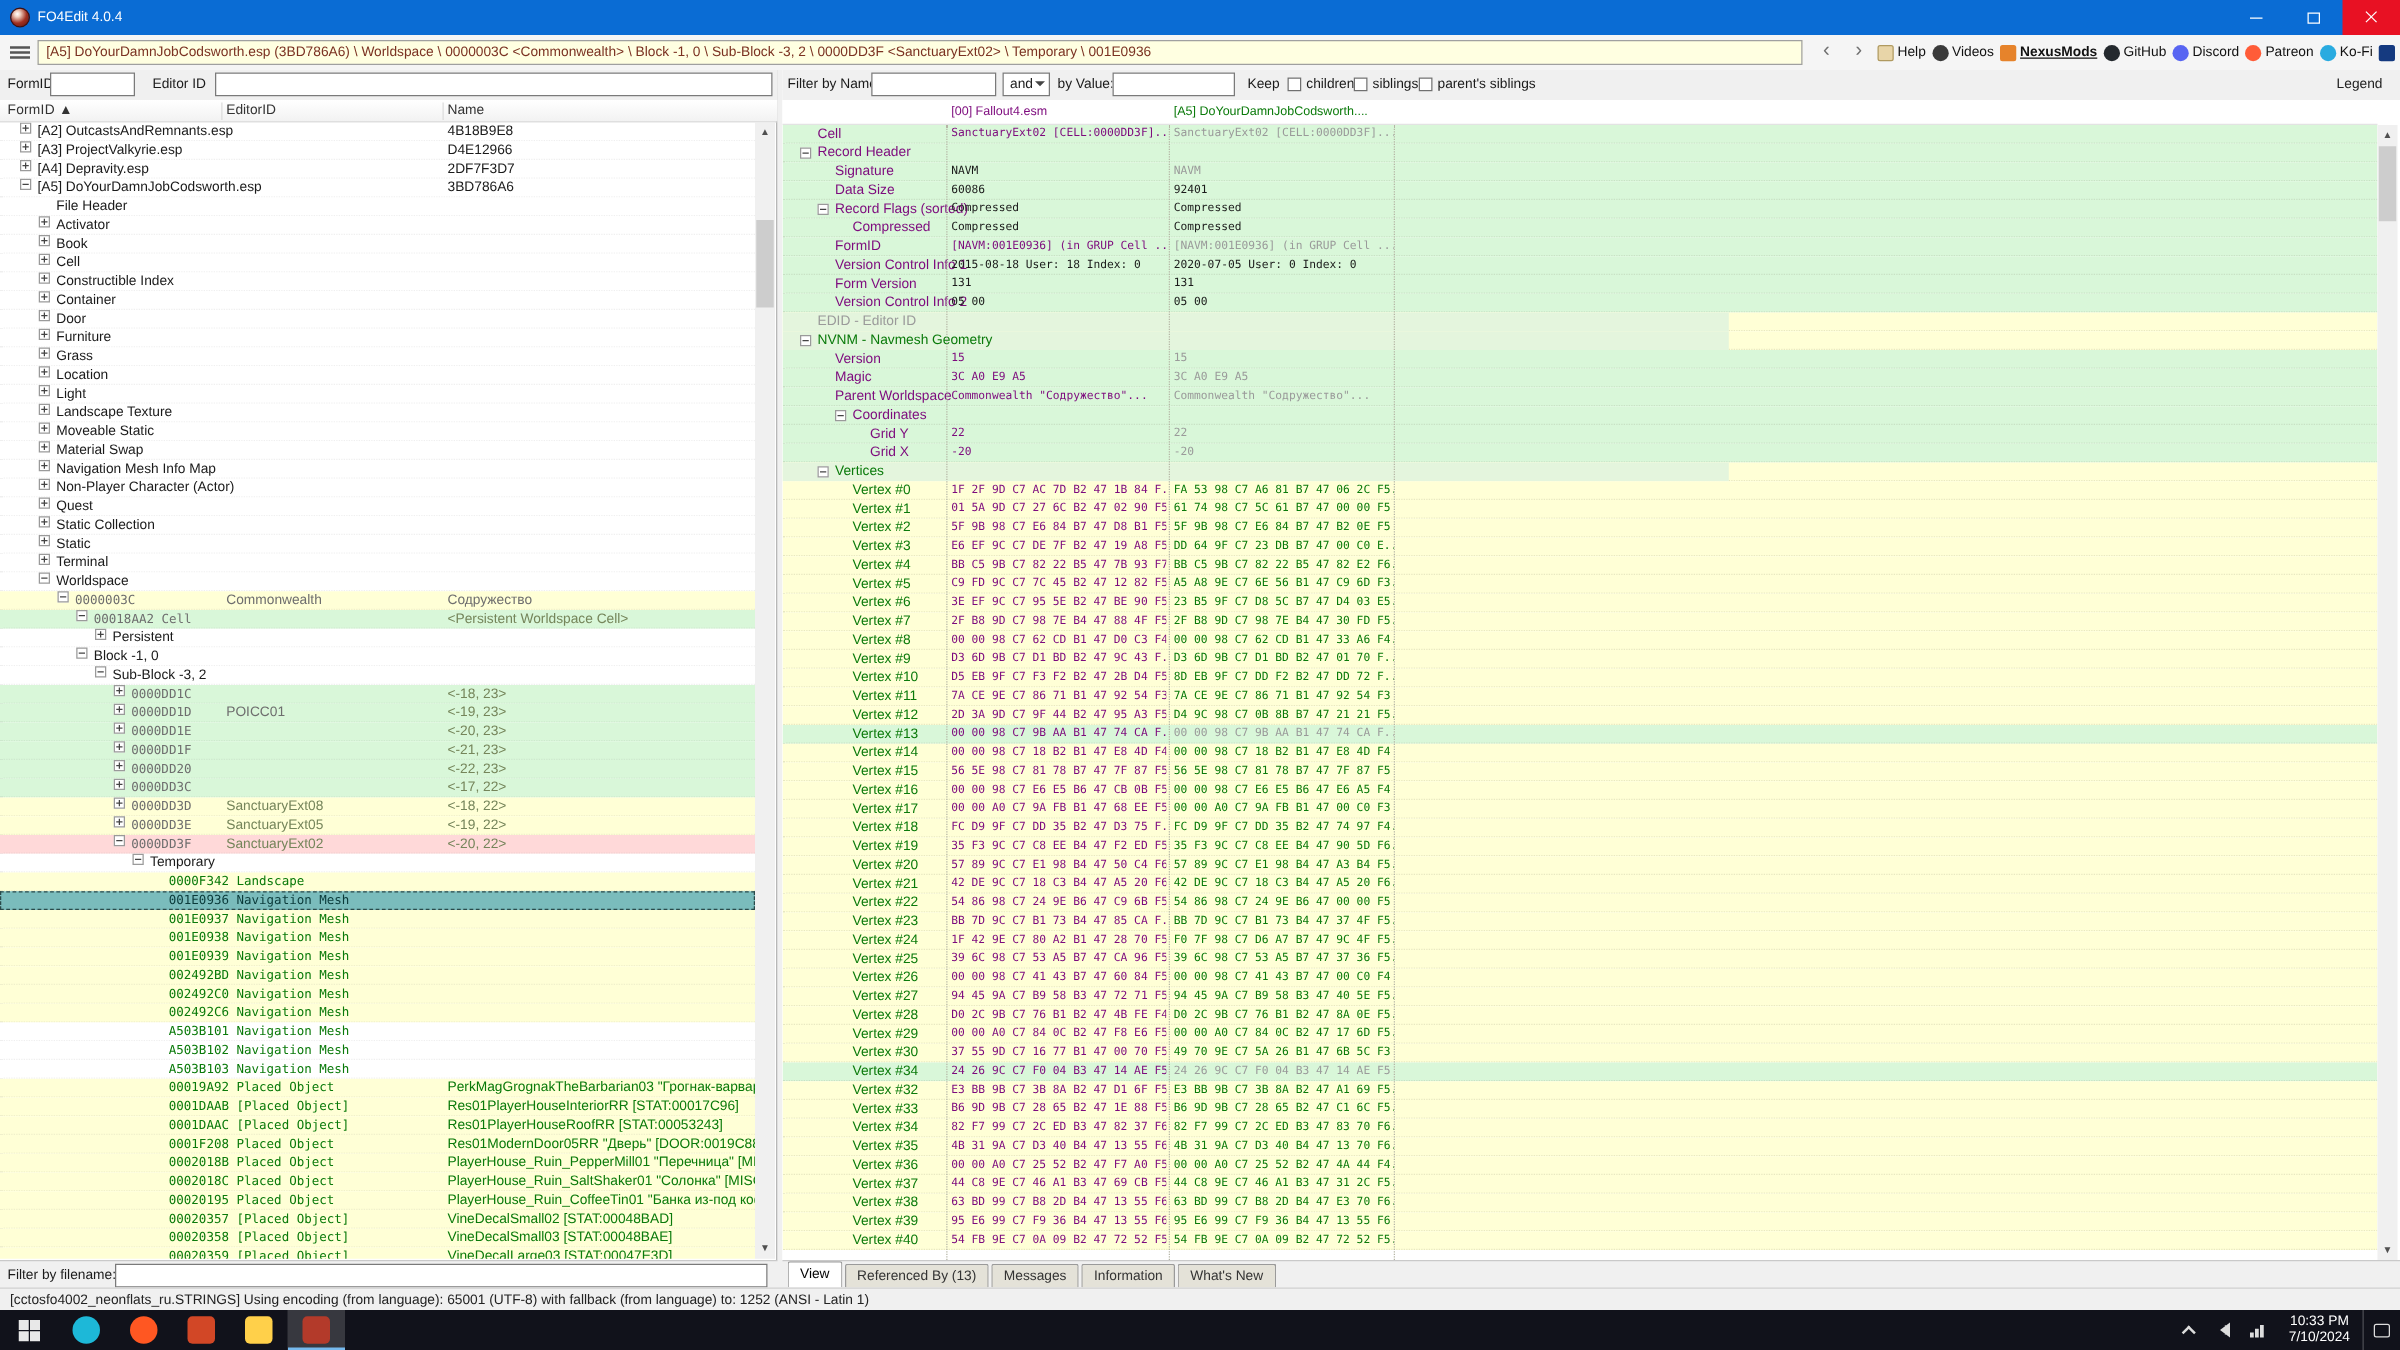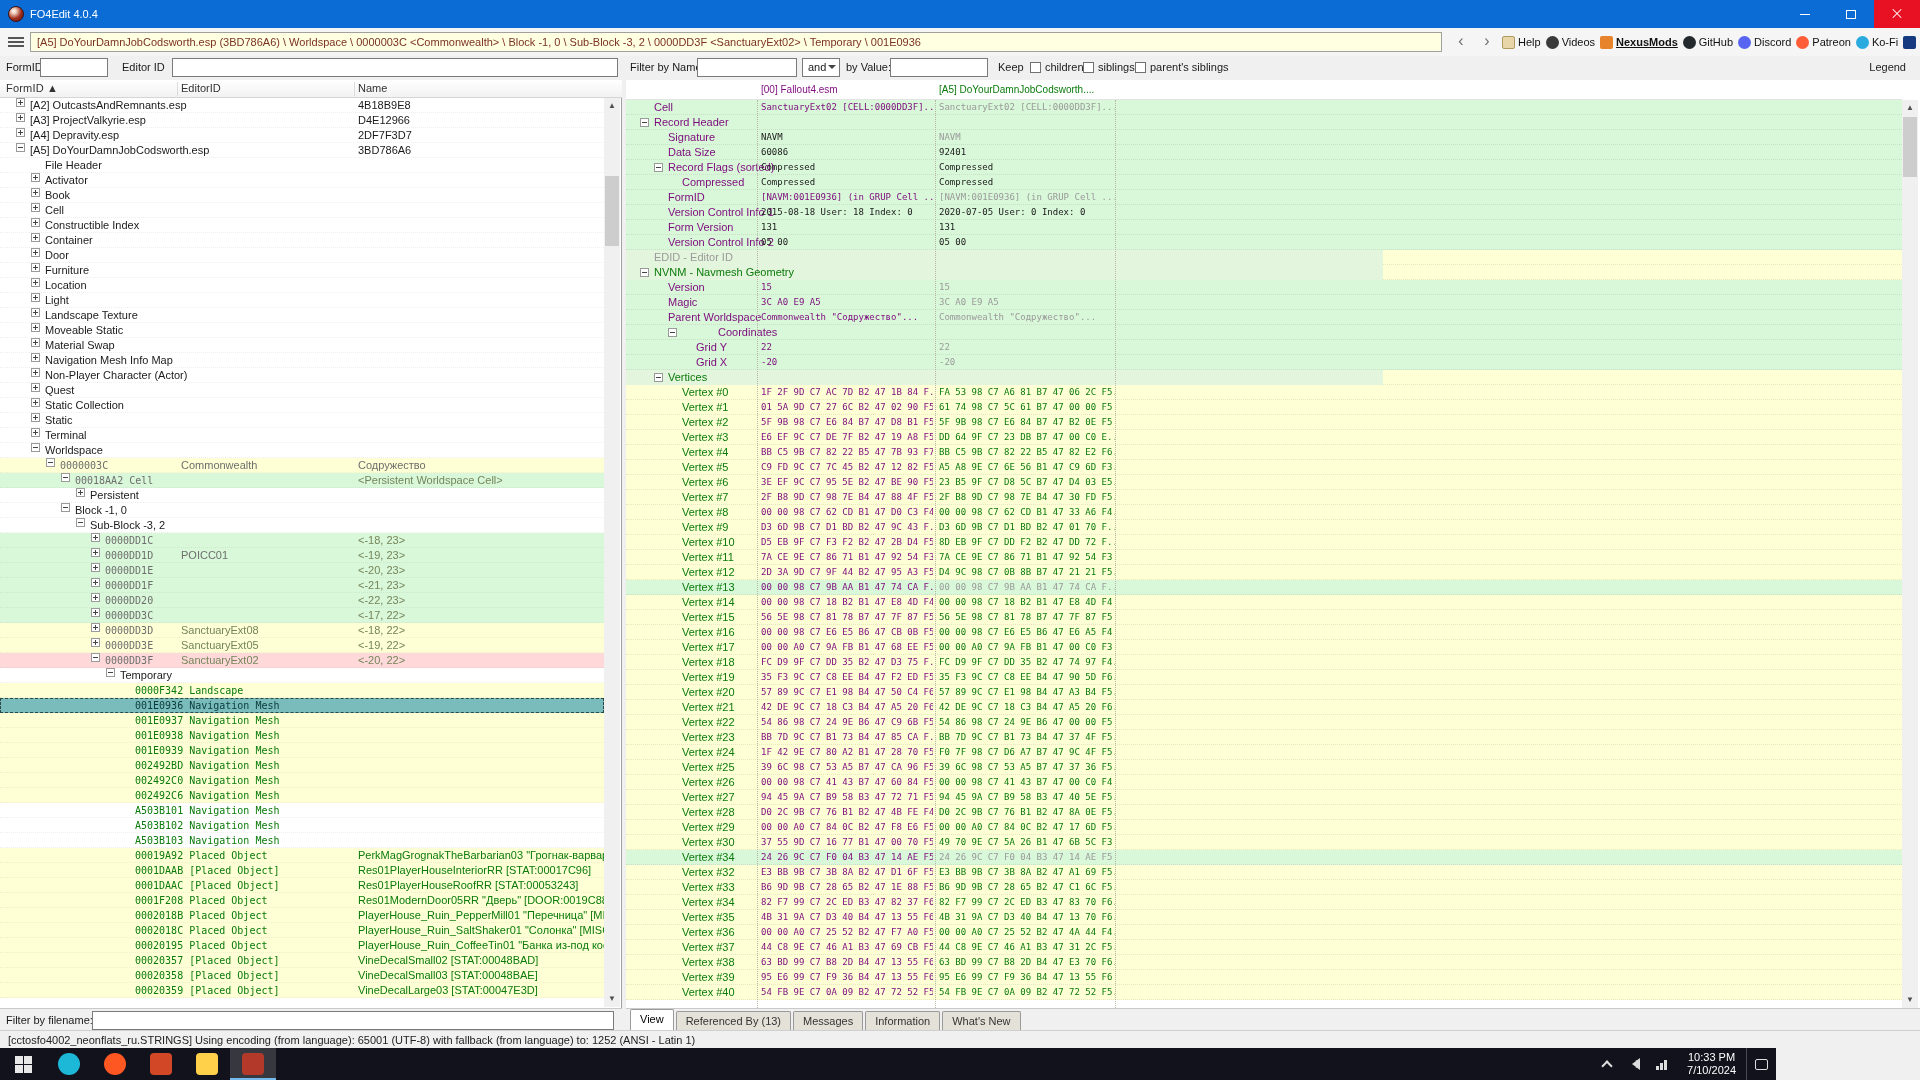--- a/index.html
+++ b/index.html
@@ -109,21 +109,21 @@
   #filename-input { left:92px; top:2px; width:522px; }
   #tabs { position:absolute; left:626px; top:1008px; width:1294px; height:22px; background:#f0f0f0; border-top:1px solid #c9c9c9; display:flex; align-items:flex-end; padding-left:4px; }
   .tab { height:19px; padding:3px 9px 0 9px; border:1px solid #9a9a9a; border-bottom:none; background:#e4e2d8; margin-right:2px; border-radius:2px 2px 0 0; color:#333; }
   .tab.active { background:#fff; height:21px; color:#000; }
 
   
   #statusbar { position:absolute; left:0; top:1030px; width:1920px; height:18px; background:#f0f0f0; border-top:1px solid #cfcfcf; }
   #statusbar span { position:absolute; left:8px; top:3px; color:#222; }
 
   
-  #taskbar { position:absolute; left:0; top:1048px; width:1776px; height:32px; background:#11121b; }
+  #taskbar { position:absolute; left:0; top:1048px; width:1920px; height:32px; background:#11121b; }
   #start { position:absolute; left:0; top:0; width:46px; height:32px; display:flex; align-items:center; justify-content:center; }
   #start .wgrid { display:grid; grid-template-columns:8px 8px; grid-template-rows:8px 8px; gap:1px; }
   #start .wgrid i { background:#e8e8e8; }
   .tb-app { position:absolute; top:0; width:46px; height:32px; display:flex; align-items:center; justify-content:center; }
   .tb-app.active { background:rgba(255,255,255,0.16); box-shadow:inset 0 -2px 0 #76b9ed; }
   .tb-ic { width:22px; height:22px; border-radius:4px; }
   #tray { position:absolute; right:0; top:0; height:32px; display:flex; align-items:center; }
   .tray-chev { width:8px; height:8px; border-left:2px solid #ddd; border-top:2px solid #ddd; transform:rotate(45deg); margin:4px 10px 0 10px; }
   .tray-ic { width:14px; height:12px; margin:0 7px; position:relative; }
   .spk { width:0; height:0; border:6px solid transparent; border-right:8px solid #ddd; position:absolute; left:-2px; top:0; }
@@ -296,20 +296,27 @@
             <i></i>
             <b></b>
           </span>
           <span class="c-black" style="left: 45px;">Furniture</span>
         </div>
         <div class="lrow bg-white">
           <span class="exp plus" style="left: 31px;">
             <i></i>
             <b></b>
           </span>
+          <span class="c-black" style="left: 45px;">Grass</span>
+        </div>
+        <div class="lrow bg-white">
+          <span class="exp plus" style="left: 31px;">
+            <i></i>
+            <b></b>
+          </span>
           <span class="c-black" style="left: 45px;">Location</span>
         </div>
         <div class="lrow bg-white">
           <span class="exp plus" style="left: 31px;">
             <i></i>
             <b></b>
           </span>
           <span class="c-black" style="left: 45px;">Light</span>
         </div>
         <div class="lrow bg-white">
@@ -680,21 +687,21 @@
         </div>
         <div class="rrow bg-green">
           <span class="lab c-purple" style="left: 42px;">Parent Worldspace</span>
           <span class="v1 vmono c-purple">Commonwealth "Содружество"...</span>
           <span class="v2 vmono c-dgray">Commonwealth "Содружество"...</span>
         </div>
         <div class="rrow bg-green">
           <span class="exp" style="left: 42px;">
             <i></i>
           </span>
-          <span class="lab c-purple" style="left: 56px; margin-left: 36px;">Coordinates</span>
+          <span class="lab c-purple" style="left: 56px;">Coordinates</span>
         </div>
         <div class="rrow bg-green">
           <span class="lab c-purple" style="left: 70px;">Grid Y</span>
           <span class="v1 vmono c-purple">22</span>
           <span class="v2 vmono c-dgray">22</span>
         </div>
         <div class="rrow bg-green">
           <span class="lab c-purple" style="left: 70px;">Grid X</span>
           <span class="v1 vmono c-purple">-20</span>
           <span class="v2 vmono c-dgray">-20</span>

